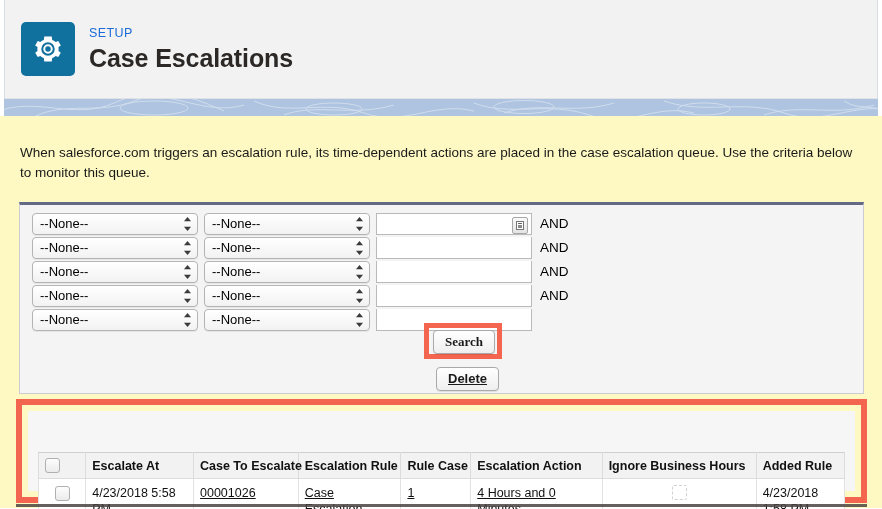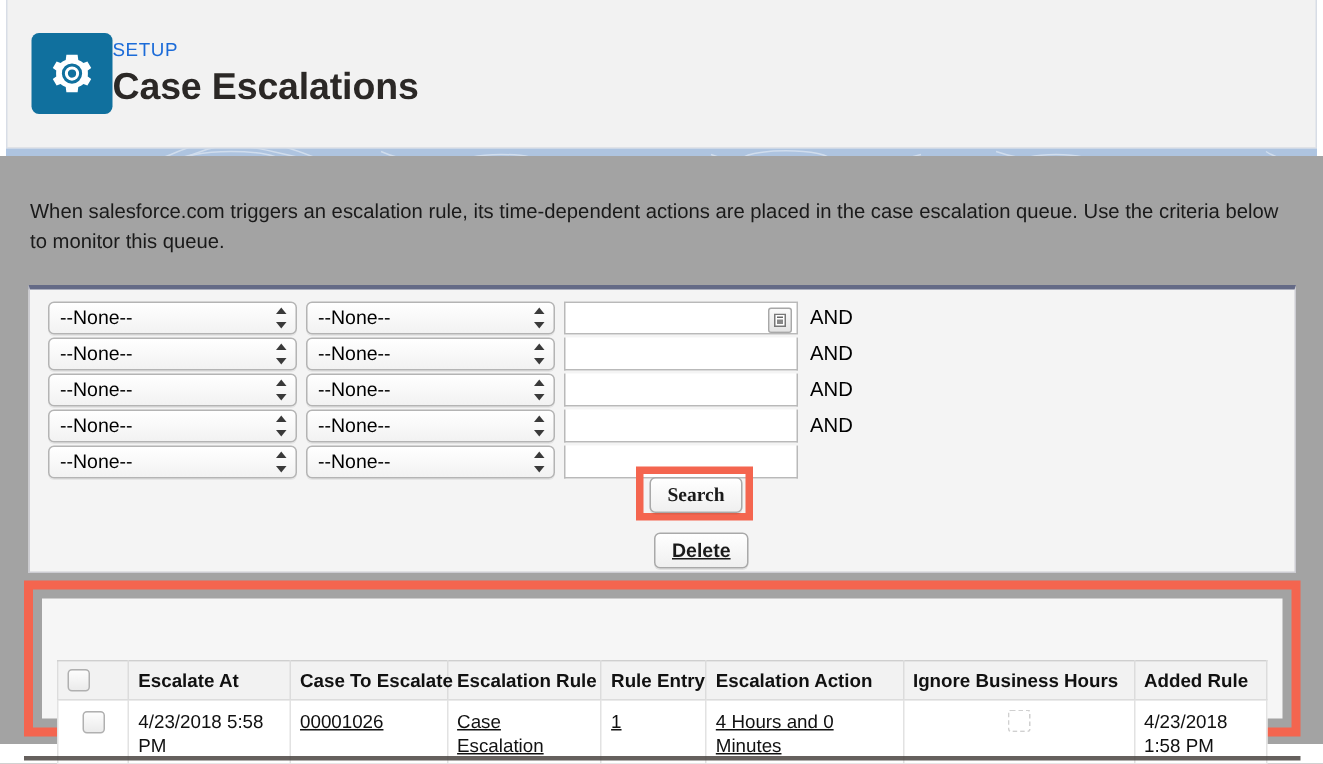--- a/index.html
+++ b/index.html
@@ -36,21 +36,21 @@
     margin-left: 16px;
     background: #10709e;
     border-radius: 5px;
     display: flex;
     align-items: center;
     justify-content: center;
     flex: 0 0 auto;
   }
   .gear-tile svg { display: block; }
   .header-text {
-    margin-left: 0;
+    margin-left: 14px;
     display: flex;
     flex-direction: column;
     justify-content: center;
   }
   .setup-eyebrow {
     color: #1b6bd8;
     font-size: 12.5px;
     letter-spacing: 0.4px;
     line-height: 15px;
     margin-bottom: 3px;
@@ -73,24 +73,24 @@
     height: 18px;
     background: #aec4e0;
     overflow: hidden;
   }
   .blue-band svg { display: block; opacity: 0.42; }
 
   
   .content {
     position: absolute;
     left: 0;
-    top: 104px;
+    top: 116px;
     width: 882px;
     height: 392px;
-    background: #a3a3a3;
+    background: #fef9c3;
   }
 
   .intro-text {
     position: absolute;
     left: 20px;
     top: 27px;
     width: 842px;
     font-size: 13.5px;
     line-height: 20px;
     color: #1a1a1a;
@@ -503,21 +503,21 @@
             <col style="width:86px">
         </colgroup>
         <thead>
           <tr>
             <th class="center">
               <span class="chk"></span>
             </th>
             <th>Escalate At</th>
             <th>Case To Escalate</th>
             <th>Escalation Rule</th>
-            <th>Rule Entry</th>
+            <th>Rule Case</th>
             <th>Escalation Action</th>
             <th>Ignore Business Hours</th>
             <th>Added Rule</th>
           </tr>
         </thead>
         <tbody>
           <tr>
             <td class="center">
               <span class="chk"></span>
             </td>

